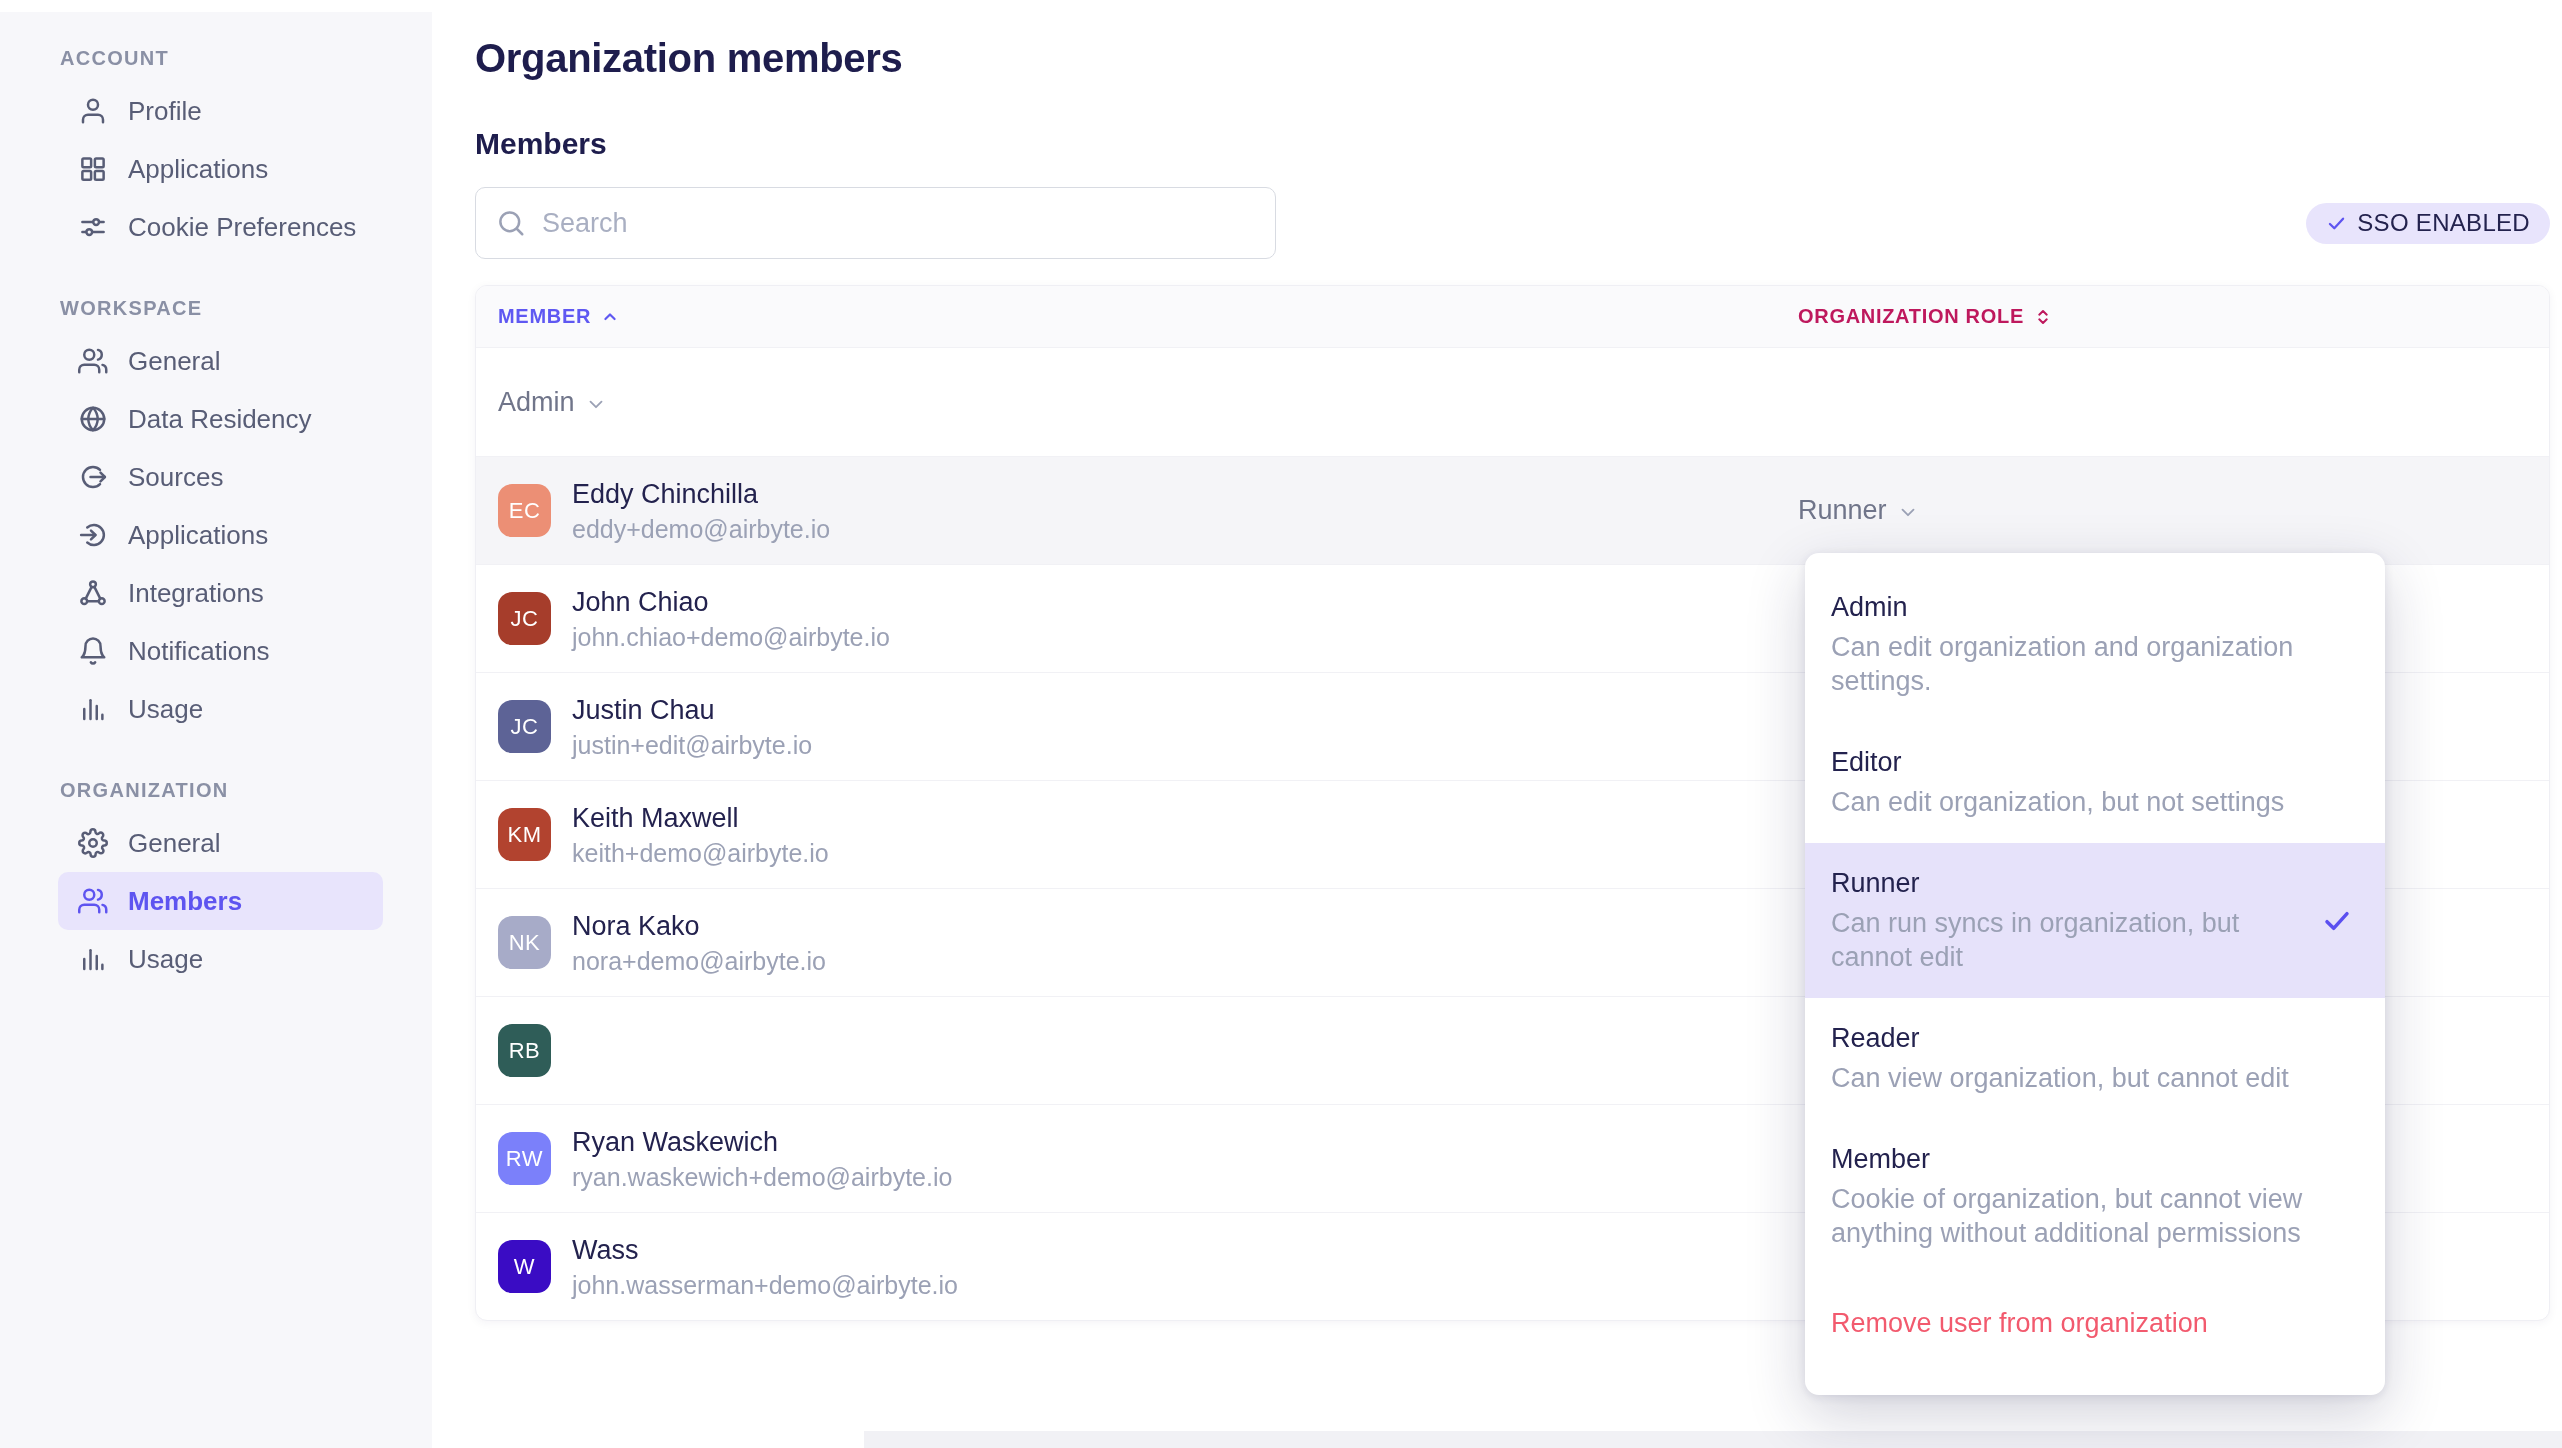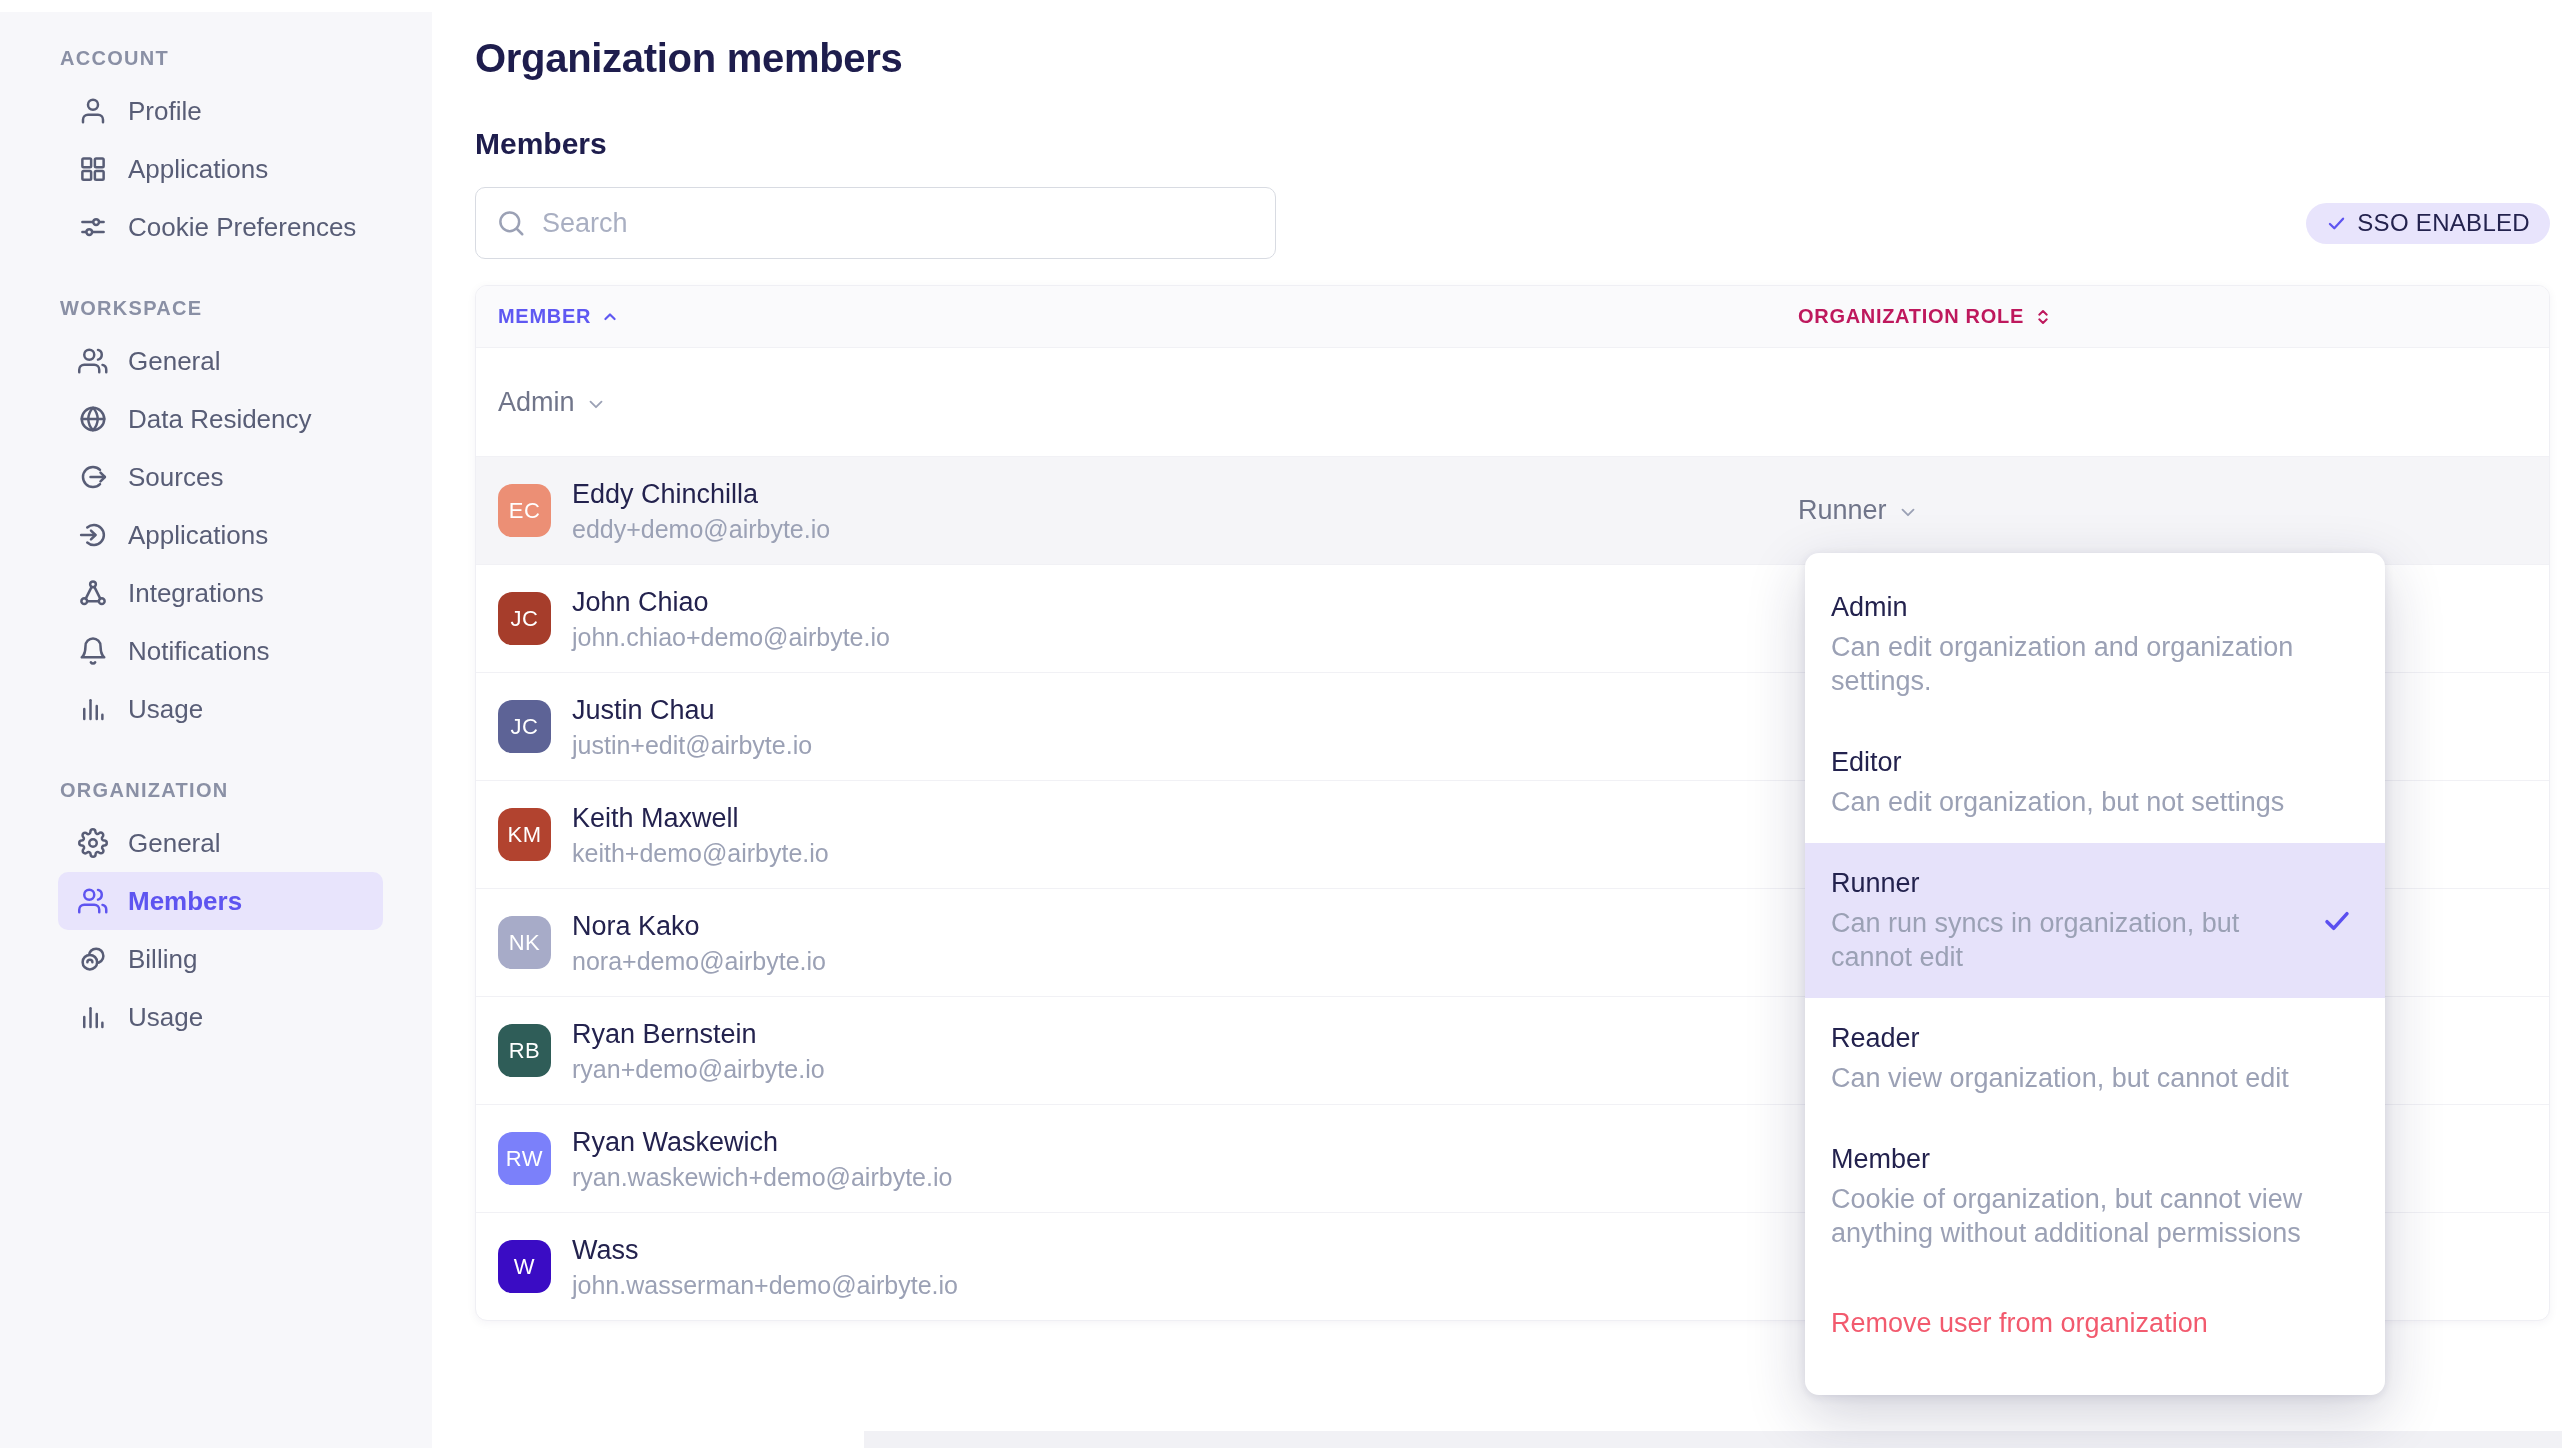--- a/index.html
+++ b/index.html
@@ -187,28 +187,20 @@
           <svg class="" viewBox="0 0 24 24" fill="none" stroke="currentColor" stroke-width="2" stroke-linecap="round" stroke-linejoin="round" style="display:block">
             <path d="M17 21v-2a4 4 0 0 0-4-4H5a4 4 0 0 0-4 4v2"></path>
             <circle cx="9" cy="7" r="4"></circle>
             <path d="M22.6 21v-2a4 4 0 0 0-3-3.87"></path>
             <path d="M16 3.13a4 4 0 0 1 0 7.75"></path>
           </svg>
           <span>Members</span>
         </div>
         <div class="nav-item">
           <svg class="" viewBox="0 0 24 24" fill="none" stroke="currentColor" stroke-width="2" stroke-linecap="round" stroke-linejoin="round" style="display:block">
-            <circle cx="14.5" cy="9.5" r="5.8"></circle>
-            <circle cx="9.5" cy="14.5" r="5.8" fill="#F7F7FA"></circle>
-            <path d="M7.5 14.5a2 2 0 0 1 4 0"></path>
-          </svg>
-          <span>Billing</span>
-        </div>
-        <div class="nav-item">
-          <svg class="" viewBox="0 0 24 24" fill="none" stroke="currentColor" stroke-width="2" stroke-linecap="round" stroke-linejoin="round" style="display:block">
             <line x1="5" y1="20" x2="5" y2="12"></line>
             <line x1="10" y1="20" x2="10" y2="5"></line>
             <line x1="15" y1="20" x2="15" y2="9.5"></line>
             <line x1="19.5" y1="20" x2="19.5" y2="16.5"></line>
           </svg>
           <span>Usage</span>
         </div>
       </div>
     </nav>
 </aside>
@@ -317,24 +309,20 @@
             <div>
               <div class="m-name">Nora Kako</div>
               <div class="m-email">nora+demo@airbyte.io</div>
             </div>
           </div>
           <div class="role-cell"></div>
         </div>
         <div class="row">
           <div class="member-cell">
             <div class="avatar" style="background:#2F5D58">RB</div>
-            <div>
-              <div class="m-name">Ryan Bernstein</div>
-              <div class="m-email">ryan+demo@airbyte.io</div>
-            </div>
           </div>
           <div class="role-cell"></div>
         </div>
         <div class="row">
           <div class="member-cell">
             <div class="avatar" style="background:#7B80FA">RW</div>
             <div>
               <div class="m-name">Ryan Waskewich</div>
               <div class="m-email">ryan.waskewich+demo@airbyte.io</div>
             </div>

